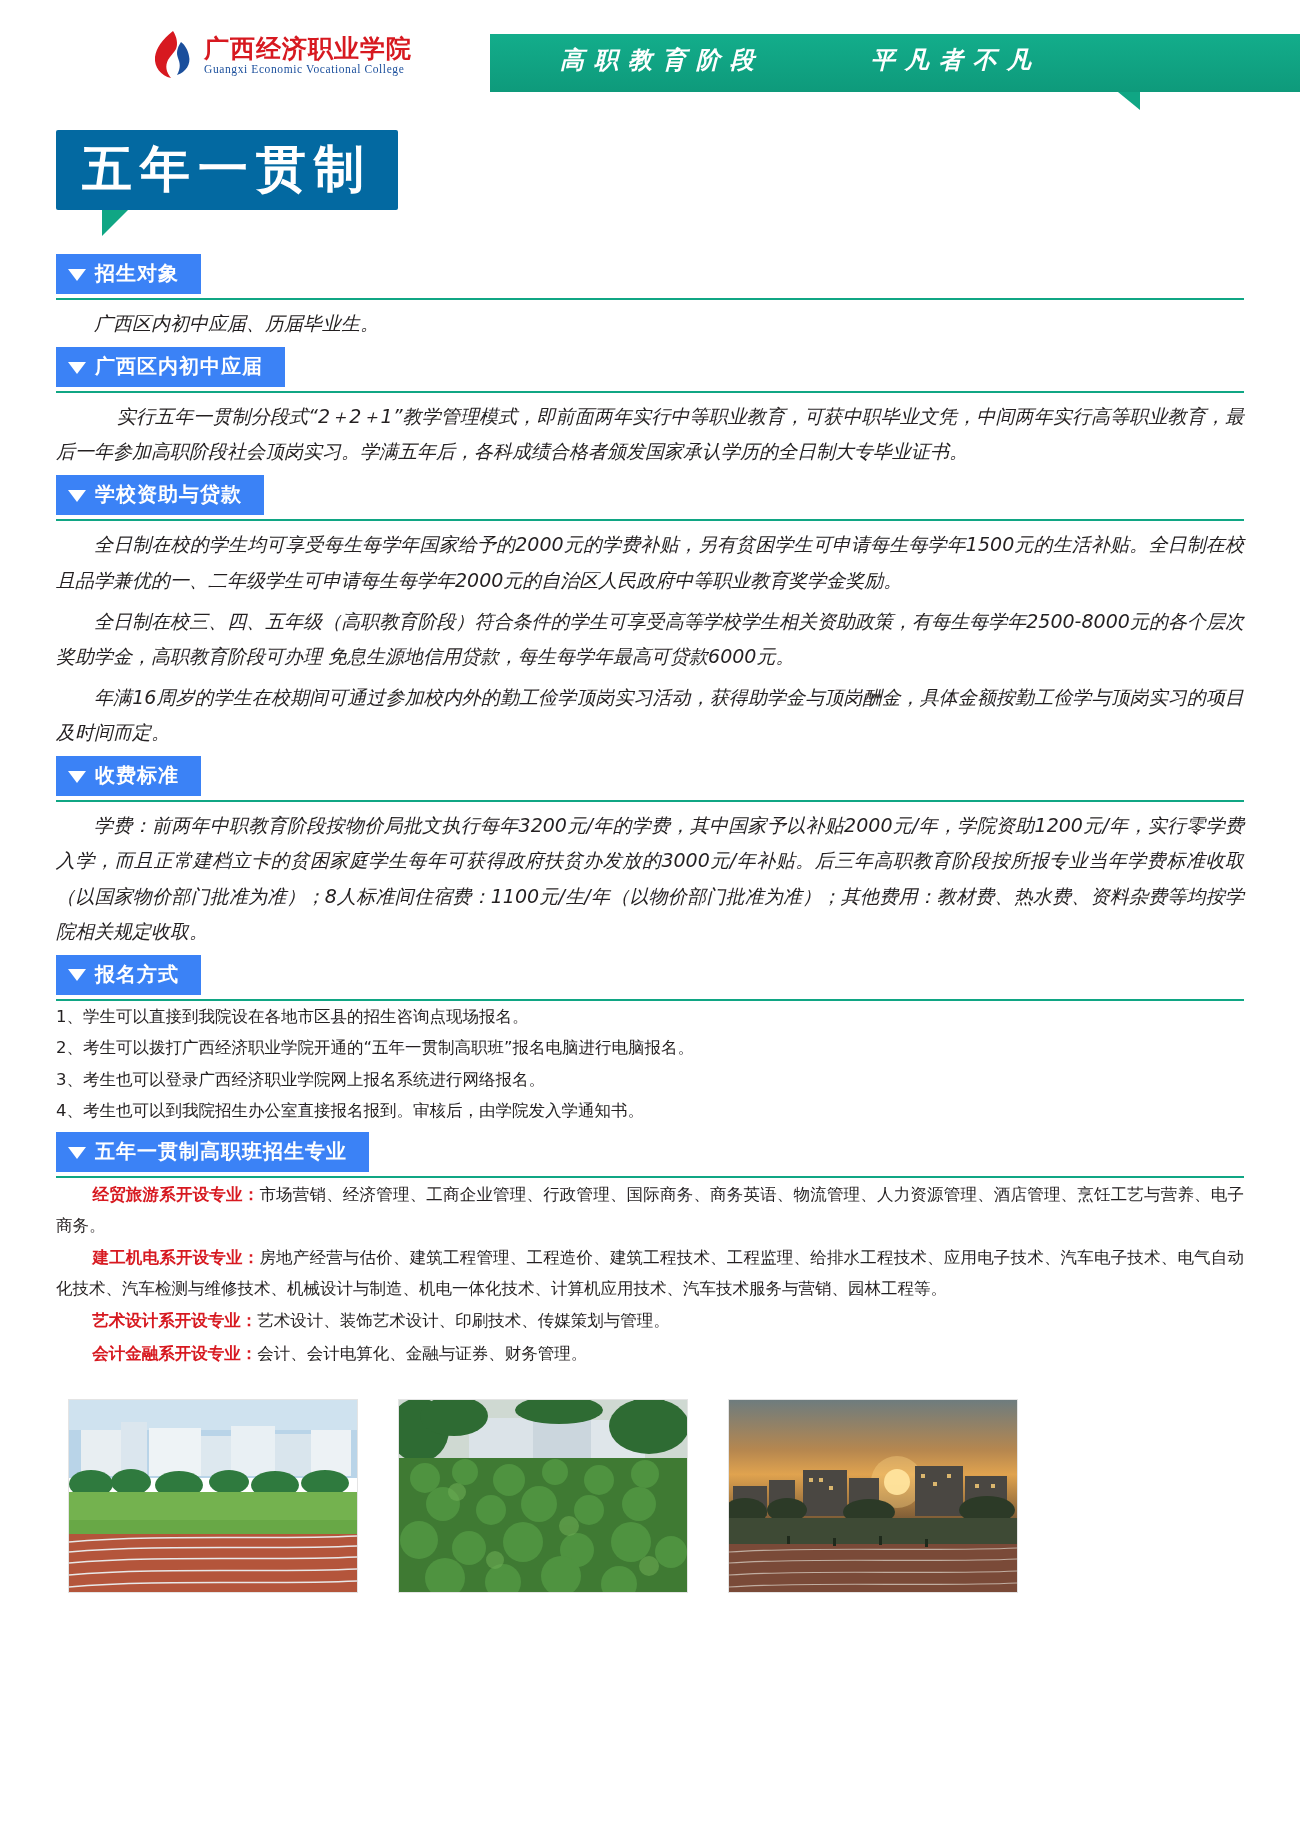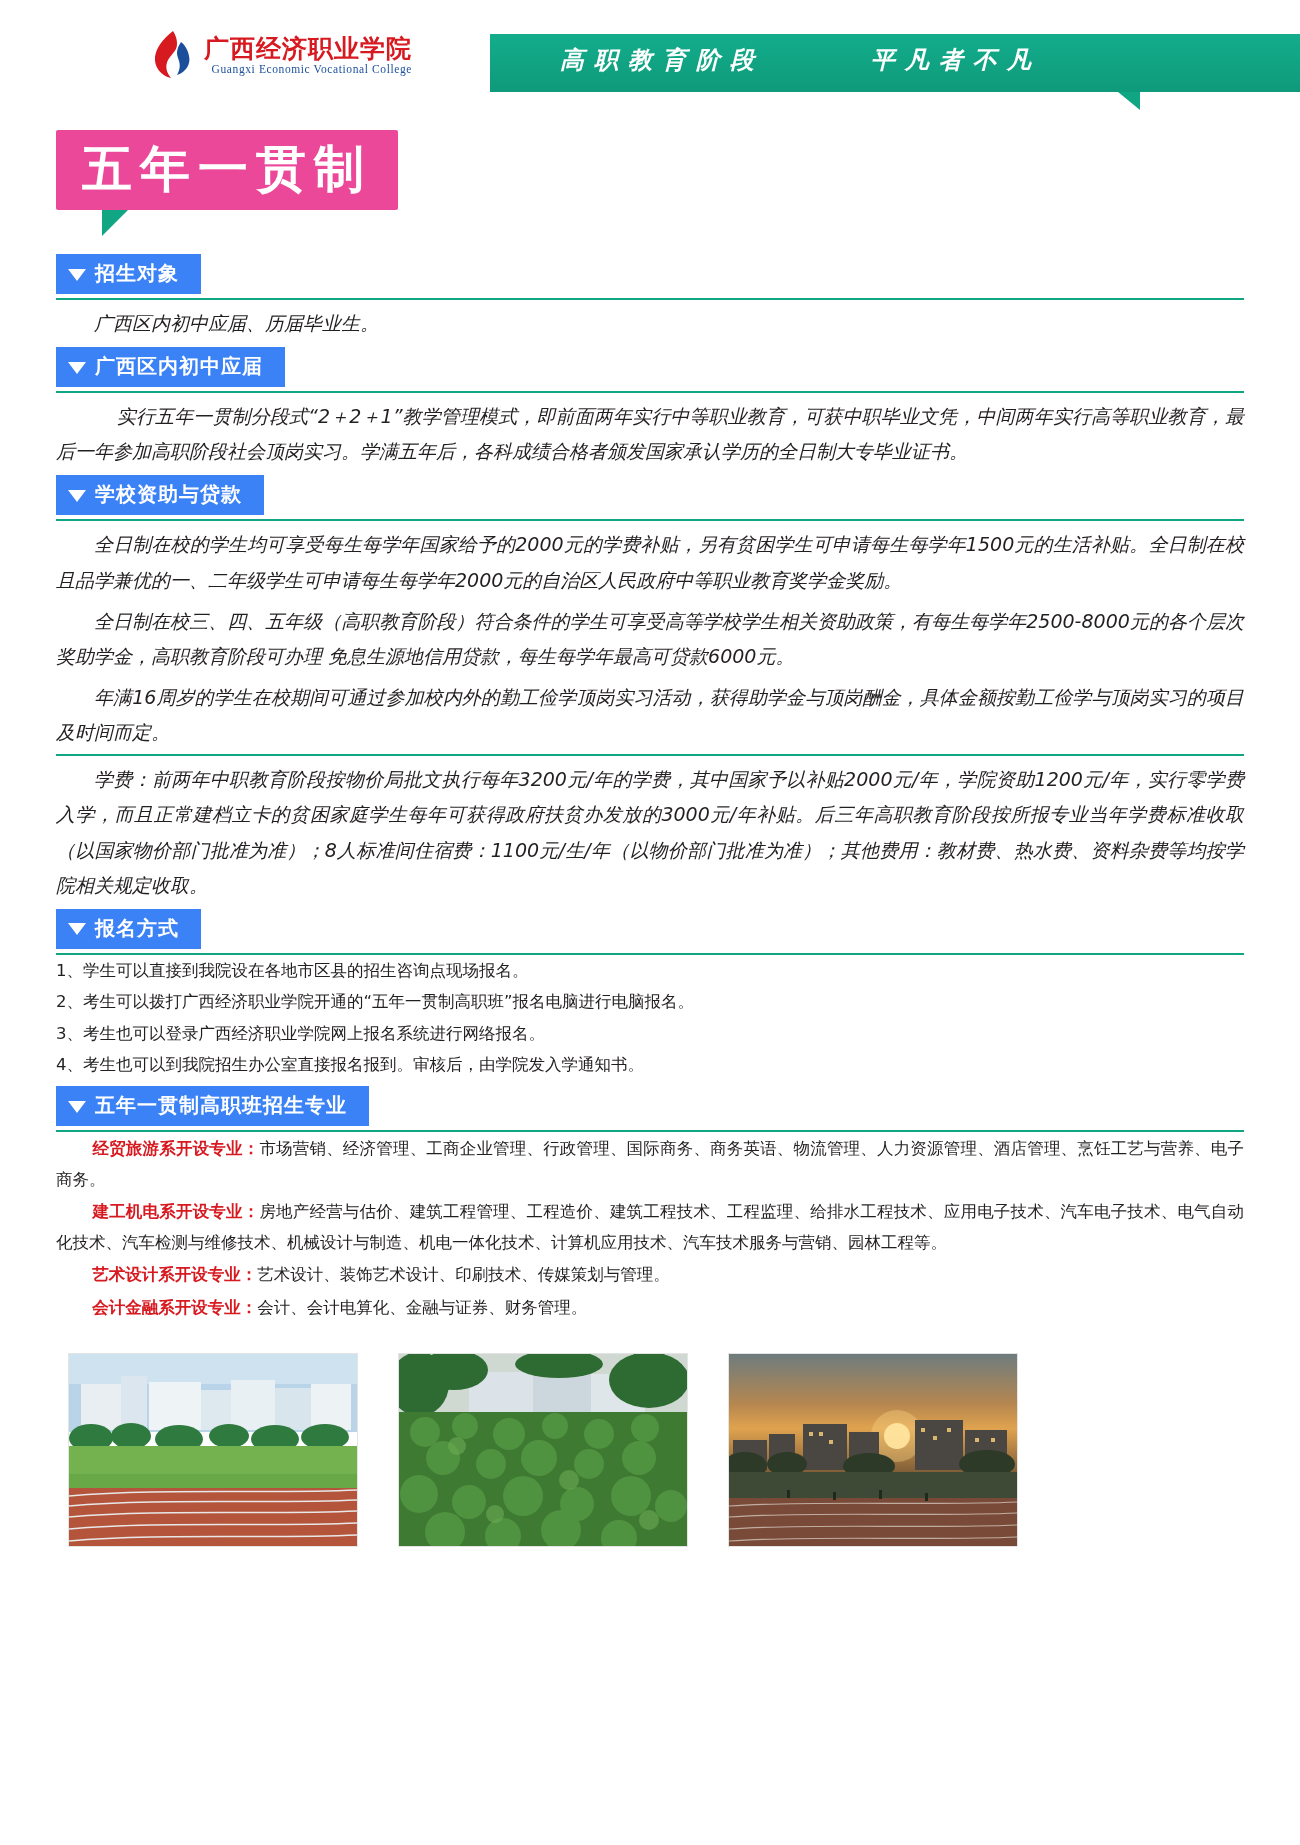--- a/index.html
+++ b/index.html
@@ -43,21 +43,20 @@
     border-left:22px solid transparent;
     border-right:0 solid transparent;
     border-top:18px solid #10a684;
     z-index:4;
   }
   .logo-wrap{
     position:absolute;
     left:150px;top:30px;
     display:flex;align-items:center;
     z-index:5;
-    text-align:right;
   }
   .logo-mark{
     width:44px;height:50px;
     position:relative;
     margin-right:10px;
     flex:none;
   }
   .logo-mark svg{display:block;}
   .logo-text{display:flex;flex-direction:column;justify-content:center;}
   .logo-cn{
@@ -83,21 +82,21 @@
   }
   .header-slogan span.gap{display:inline-block;width:70px;}
 
   
   .title-banner-wrap{
     position:relative;
     margin:30px 0 0 56px;
     width:400px;
   }
   .title-banner{
-    background:#ec4899;
+    background:#0369a1;
     padding:14px 26px 16px 26px;
     display:inline-block;
     border-radius:2px;
   }
   .title-banner .t{
     color:#ffffff;
     font-size:50px;
     font-weight:bold;
     letter-spacing:8px;
     line-height:1;
@@ -260,20 +259,26 @@
         <span>学校资助与贷款</span>
       </span>
     </div>
     <div class="sec-rule"></div>
     <p class="para indent">全日制在校的学生均可享受每生每学年国家给予的2000元的学费补贴，另有贫困学生可申请每生每学年1500元的生活补贴。全日制在校且品学兼优的一、二年级学生可申请每生每学年2000元的自治区人民政府中等职业教育奖学金奖励。</p>
     <p class="para indent">全日制在校三、四、五年级（高职教育阶段）符合条件的学生可享受高等学校学生相关资助政策，有每生每学年2500-8000元的各个层次奖助学金，高职教育阶段可办理 免息生源地信用贷款，每生每学年最高可贷款6000元。</p>
     <p class="para indent">年满16周岁的学生在校期间可通过参加校内外的勤工俭学顶岗实习活动，获得助学金与顶岗酬金，具体金额按勤工俭学与顶岗实习的项目及时间而定。</p>
   </div>
 
   <div class="section">
+    <div class="sec-head">
+      <span class="tag">
+        <span class="tri"></span>
+        <span>收费标准</span>
+      </span>
+    </div>
     <div class="sec-rule"></div>
     <p class="para indent">学费：前两年中职教育阶段按物价局批文执行每年3200元/年的学费，其中国家予以补贴2000元/年，学院资助1200元/年，实行零学费入学，而且正常建档立卡的贫困家庭学生每年可获得政府扶贫办发放的3000元/年补贴。后三年高职教育阶段按所报专业当年学费标准收取（以国家物价部门批准为准）；8人标准间住宿费：1100元/生/年（以物价部门批准为准）；其他费用：教材费、热水费、资料杂费等均按学院相关规定收取。</p>
   </div>
 
   <div class="section">
     <div class="sec-head">
       <span class="tag">
         <span class="tri"></span>
         <span>报名方式</span>
       </span>

